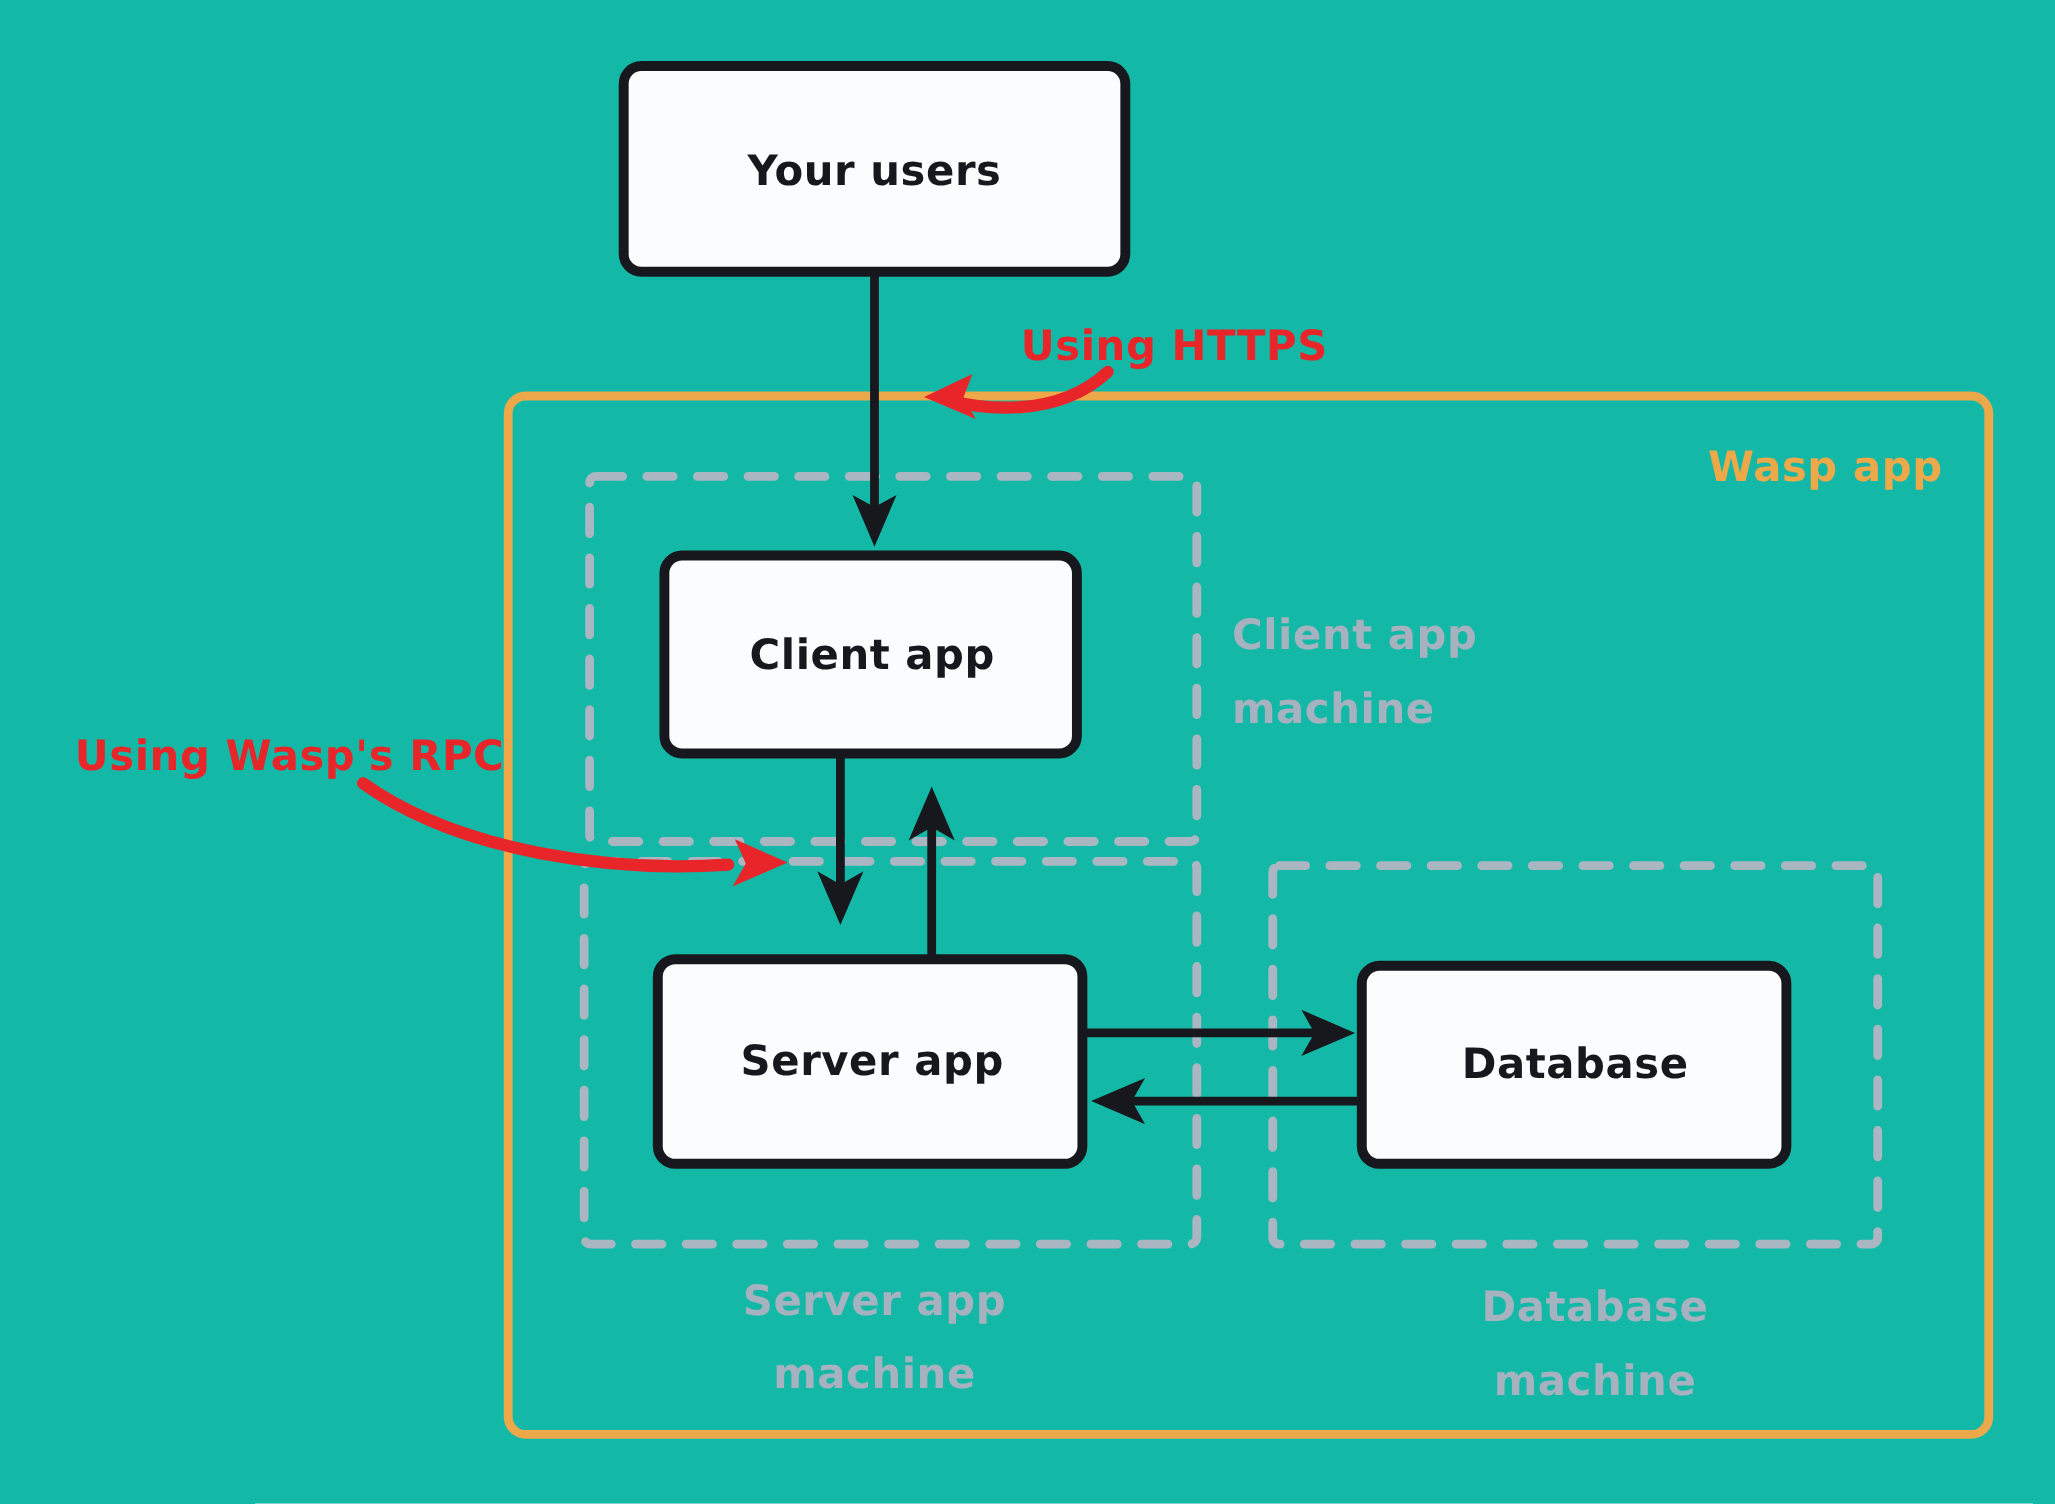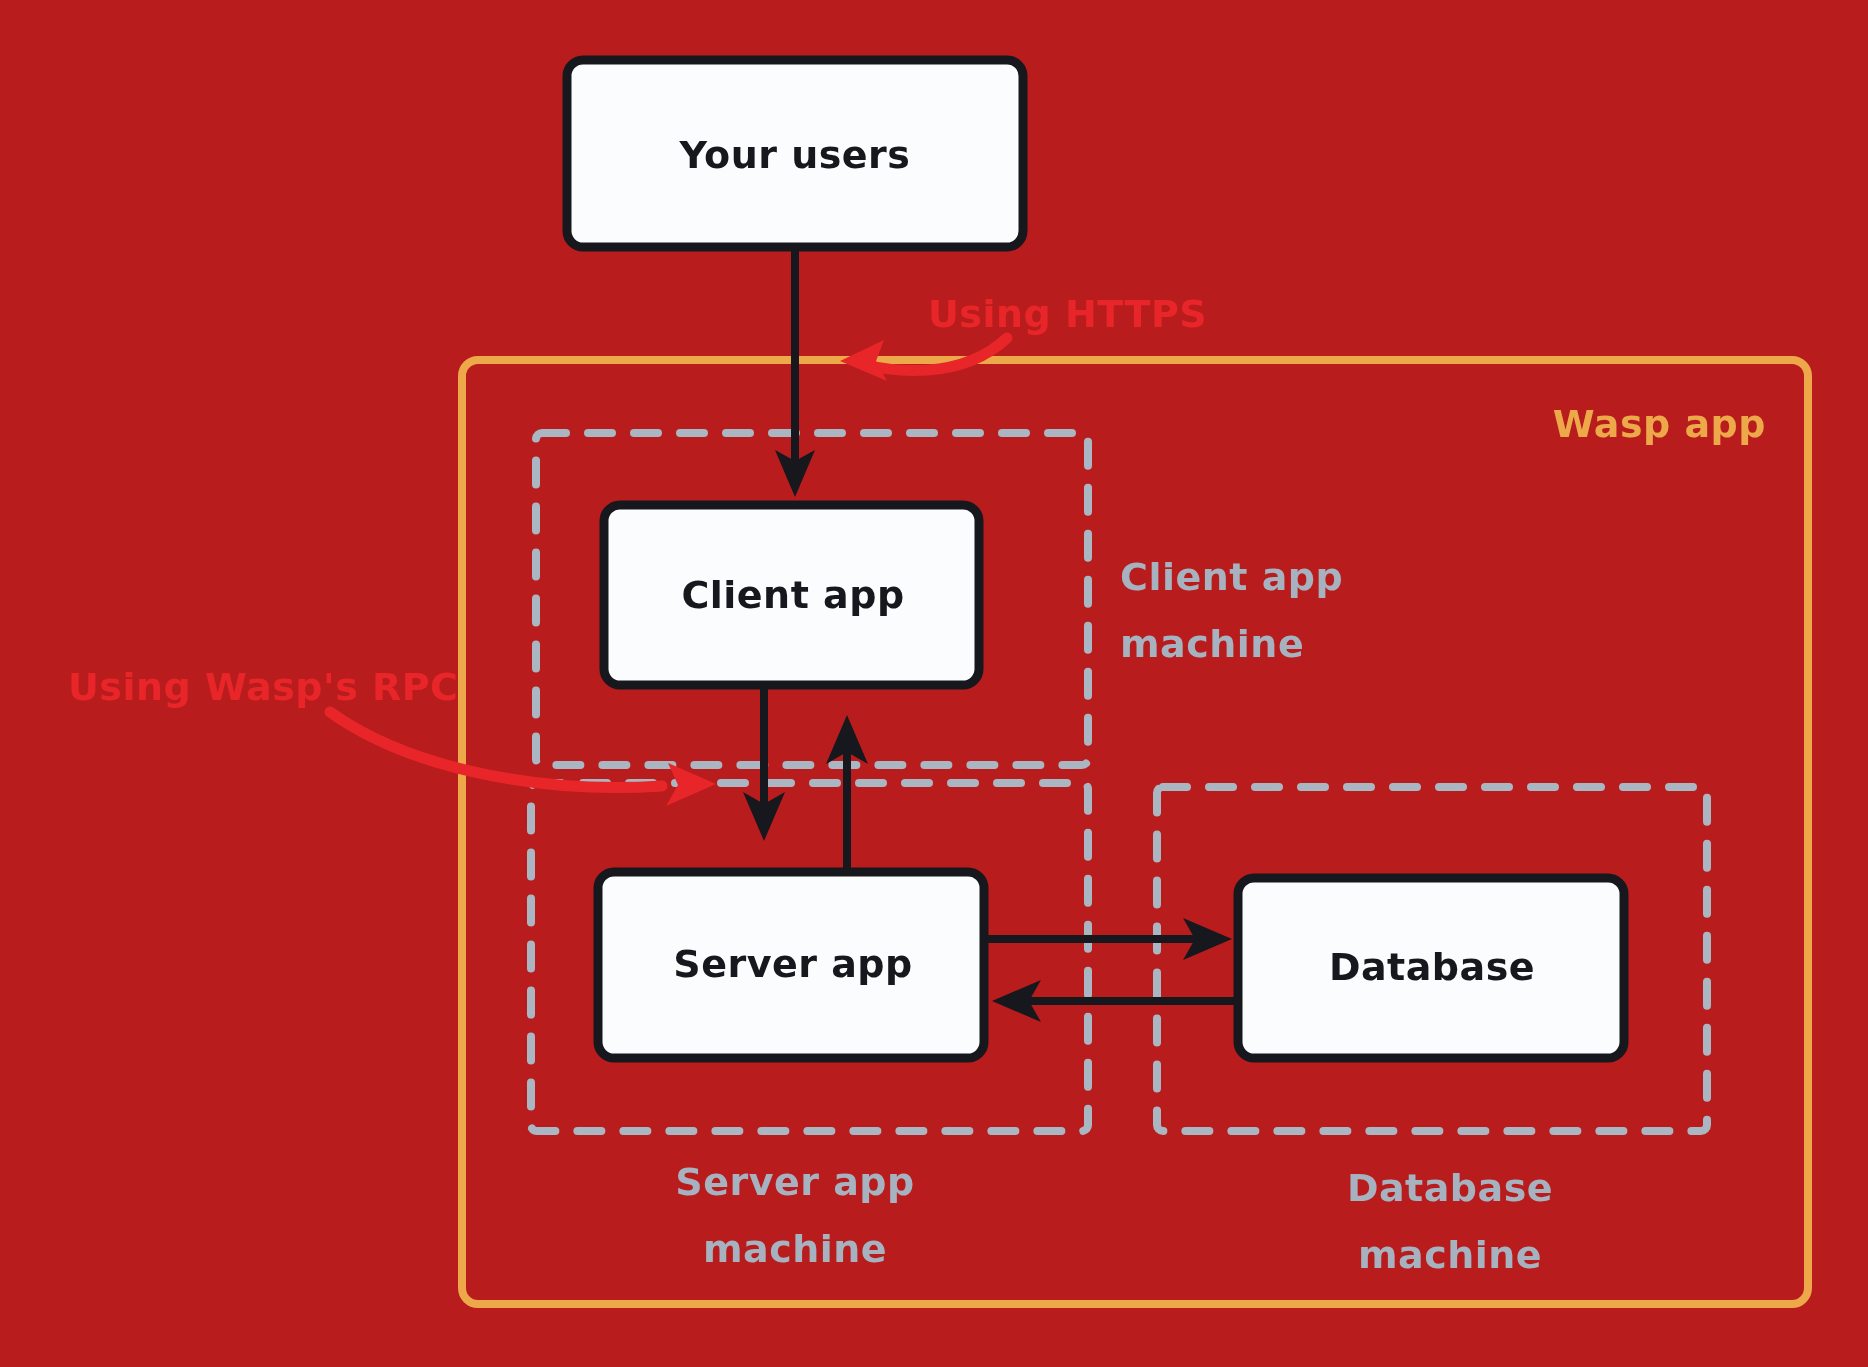--- a/index.html
+++ b/index.html
@@ -4,21 +4,21 @@
 <style>
   html, body {
     margin: 0;
     padding: 0;
     background: #f7f9fb;
   }
   #canvas {
     position: relative;
     width: 1868px;
     height: 1367px;
-    background: #b91c1c;
+    background: #14b8a6;
     overflow: hidden;
     font-family: "DejaVu Sans", sans-serif;
   }
   svg.layer {
     position: absolute;
     left: 0;
     top: 0;
     width: 1868px;
     height: 1367px;
     overflow: visible;

